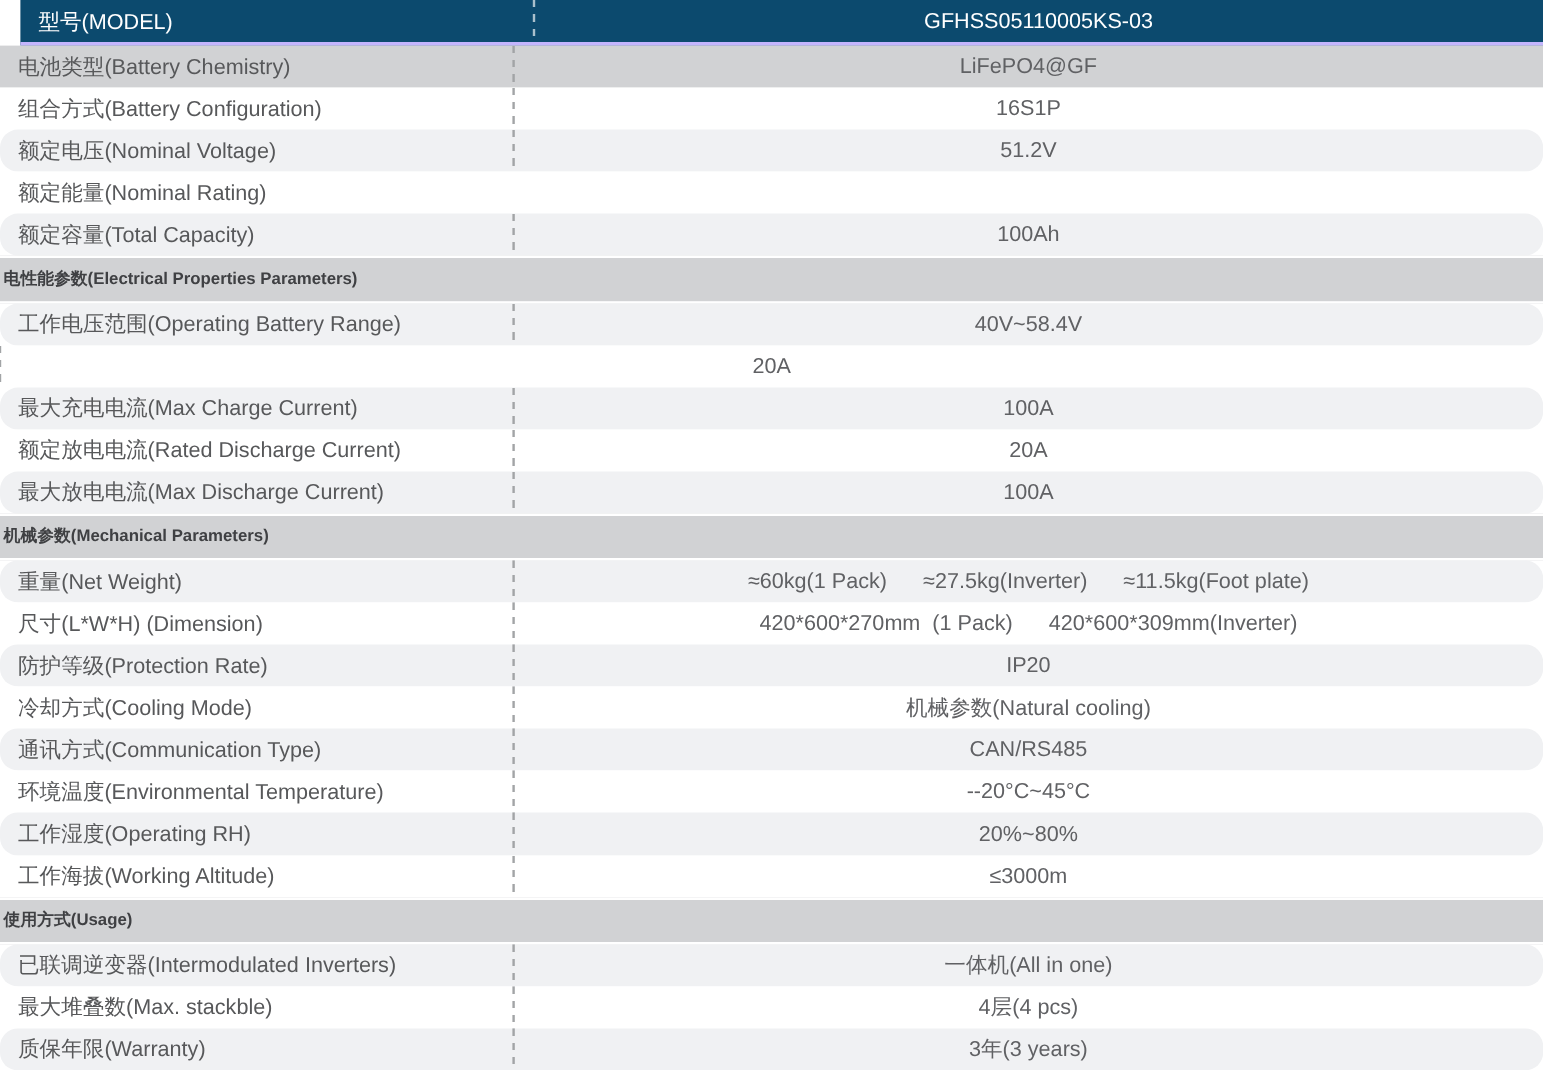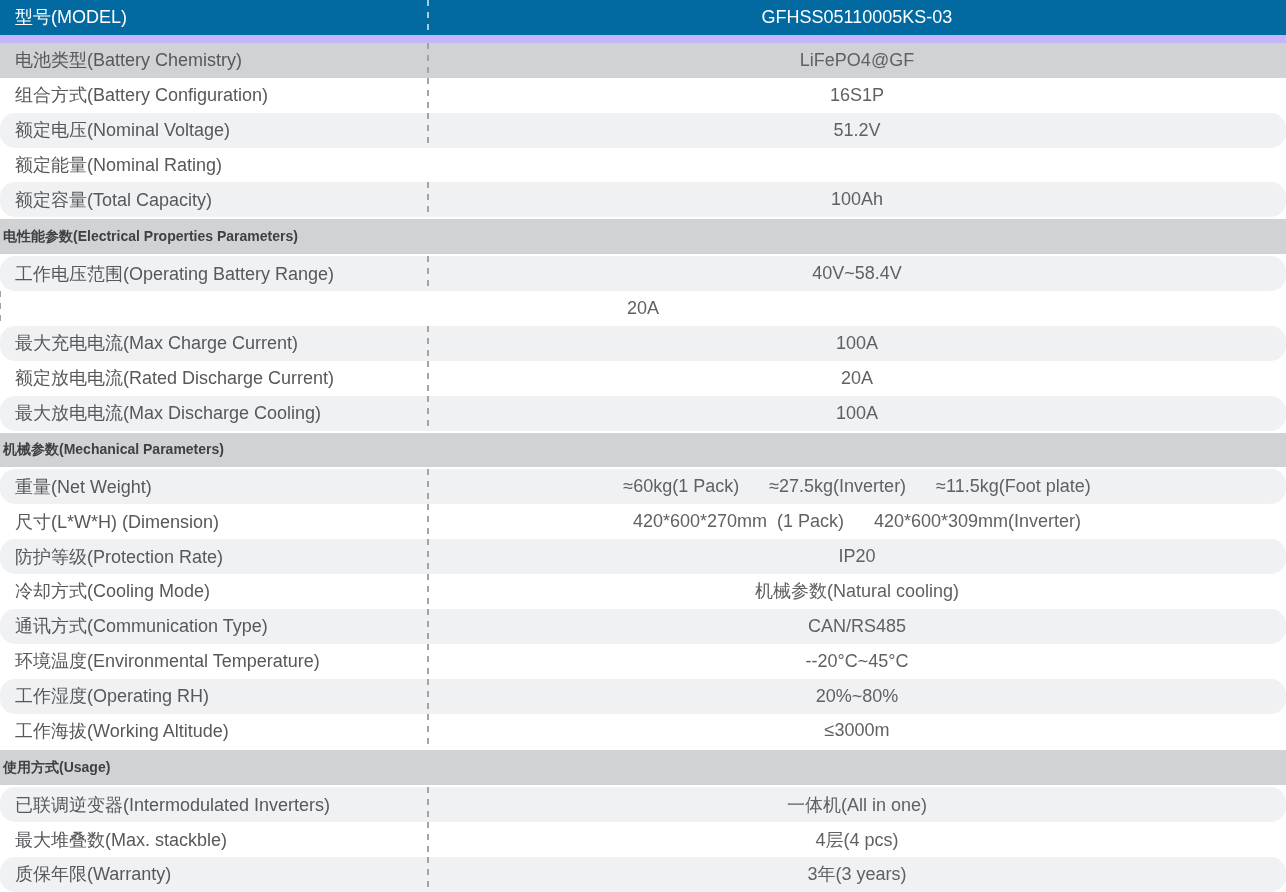--- a/index.html
+++ b/index.html
@@ -50,22 +50,23 @@
     top: 0;
     bottom: 0;
     width: 2px;
     background: repeating-linear-gradient(
       to bottom,
       var(--dash, #a2a4a6) 0px, var(--dash, #a2a4a6) 6px,
       transparent 6px, transparent 12px
     );
   }
   .row--model {
-    background: #0369a1;
-    border-bottom: 8px solid #c4b5fd;
+    background: #0c4a6e;
+    border-bottom: 3px solid #c4b5fd;
+    margin-left: 17px;
     --dash: rgba(255,255,255,0.65);
   }
   .row--model .cell-label,
   .row--model .cell-value { color: #ffffff; }
   .row--dark  { background: #d1d2d4; }
   .row--alt   { background: #f0f1f3; border-radius: 15px; }
   .row--white { background: #ffffff; }
   .row--section {
     background: #d1d2d4;
     border-top: 2px solid #ffffff;
@@ -135,21 +136,21 @@
       <div class="cell-label">最大充电电流(Max Charge Current)</div>
       <div class="cell-value">100A</div>
     </div>
 
     <div class="row row--white has-divider">
       <div class="cell-label">额定放电电流(Rated Discharge Current)</div>
       <div class="cell-value">20A</div>
     </div>
 
     <div class="row row--alt has-divider">
-      <div class="cell-label">最大放电电流(Max Discharge Cooling)</div>
+      <div class="cell-label">最大放电电流(Max Discharge Current)</div>
       <div class="cell-value">100A</div>
     </div>
 
     <div class="row row--section">
       <div class="cell-section">机械参数(Mechanical Parameters)</div>
     </div>
 
     <div class="row row--alt has-divider">
       <div class="cell-label">重量(Net Weight)</div>
       <div class="cell-value">≈60kg(1 Pack)      ≈27.5kg(Inverter)      ≈11.5kg(Foot plate)</div>

